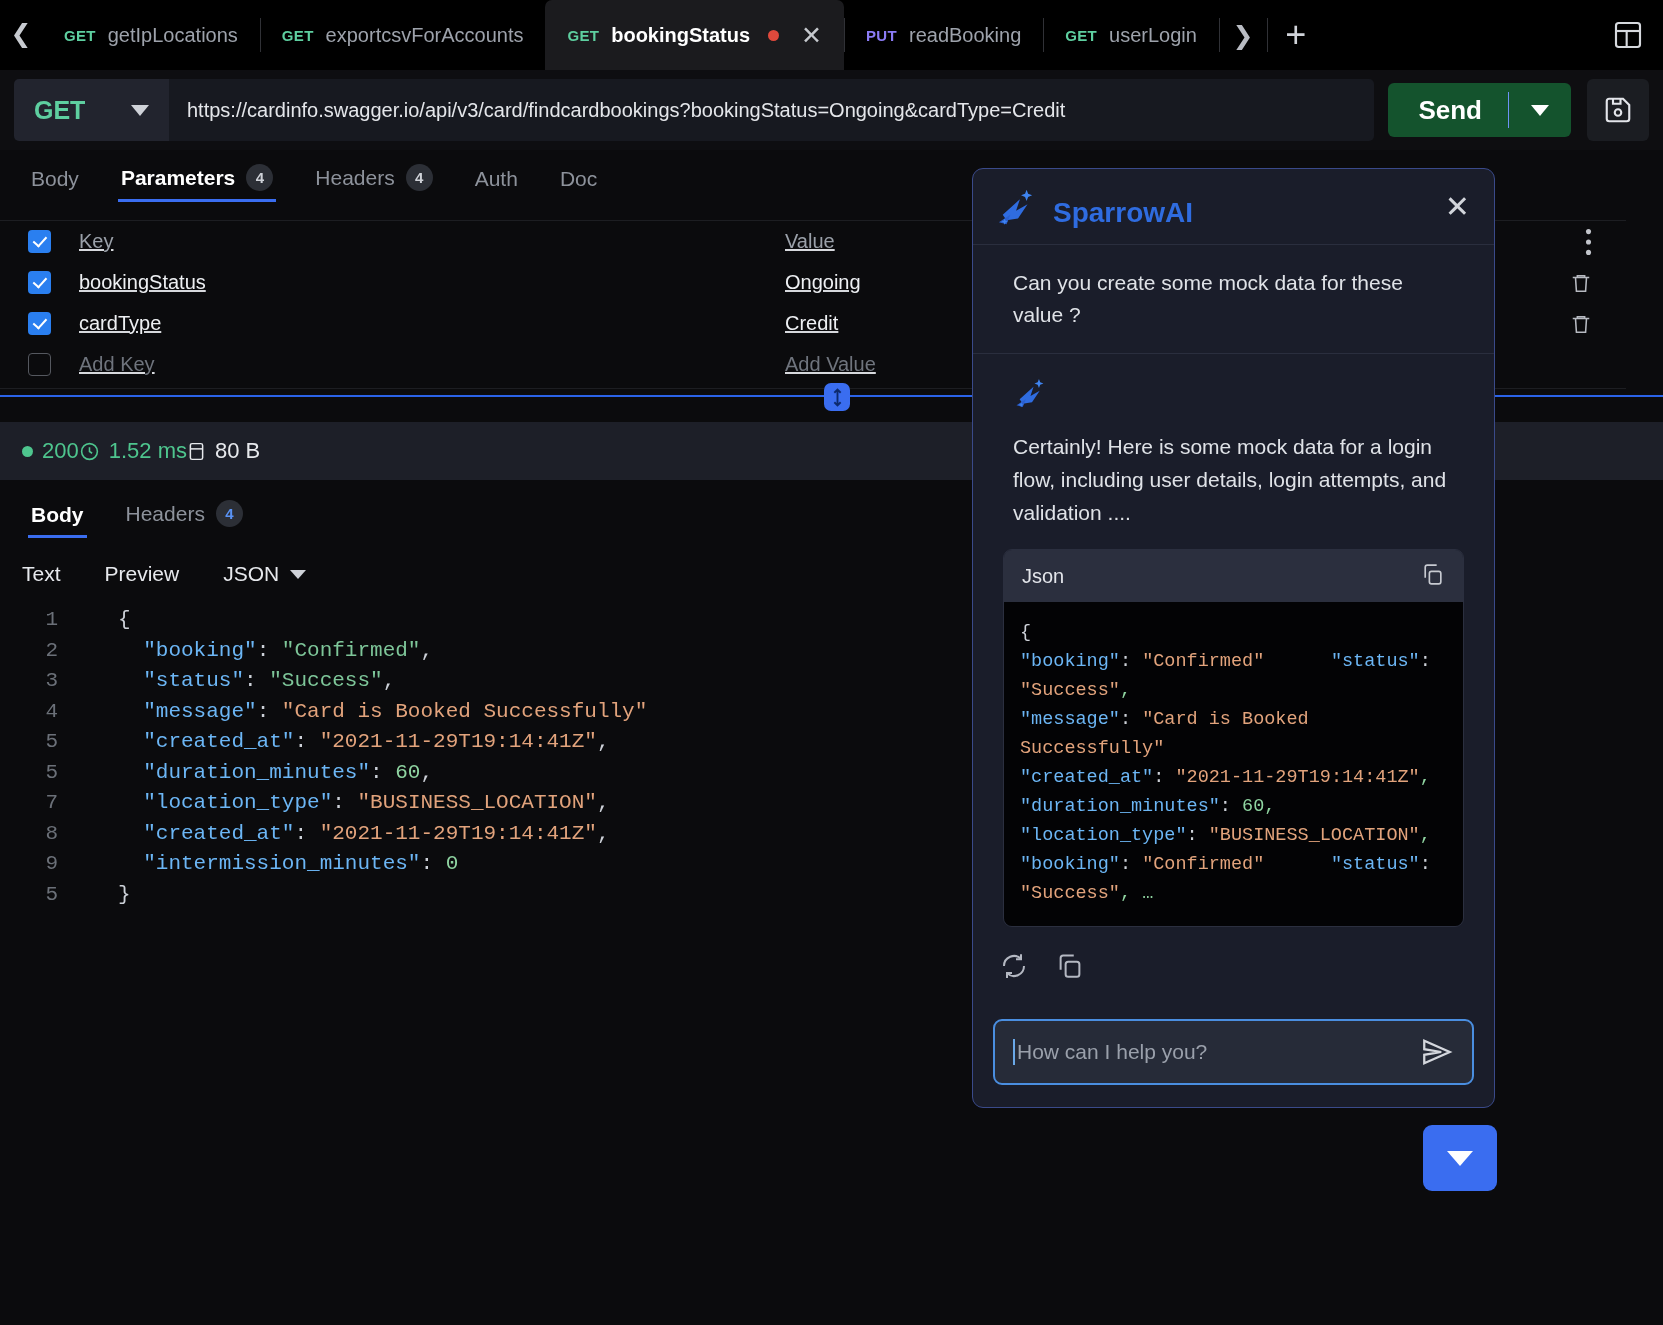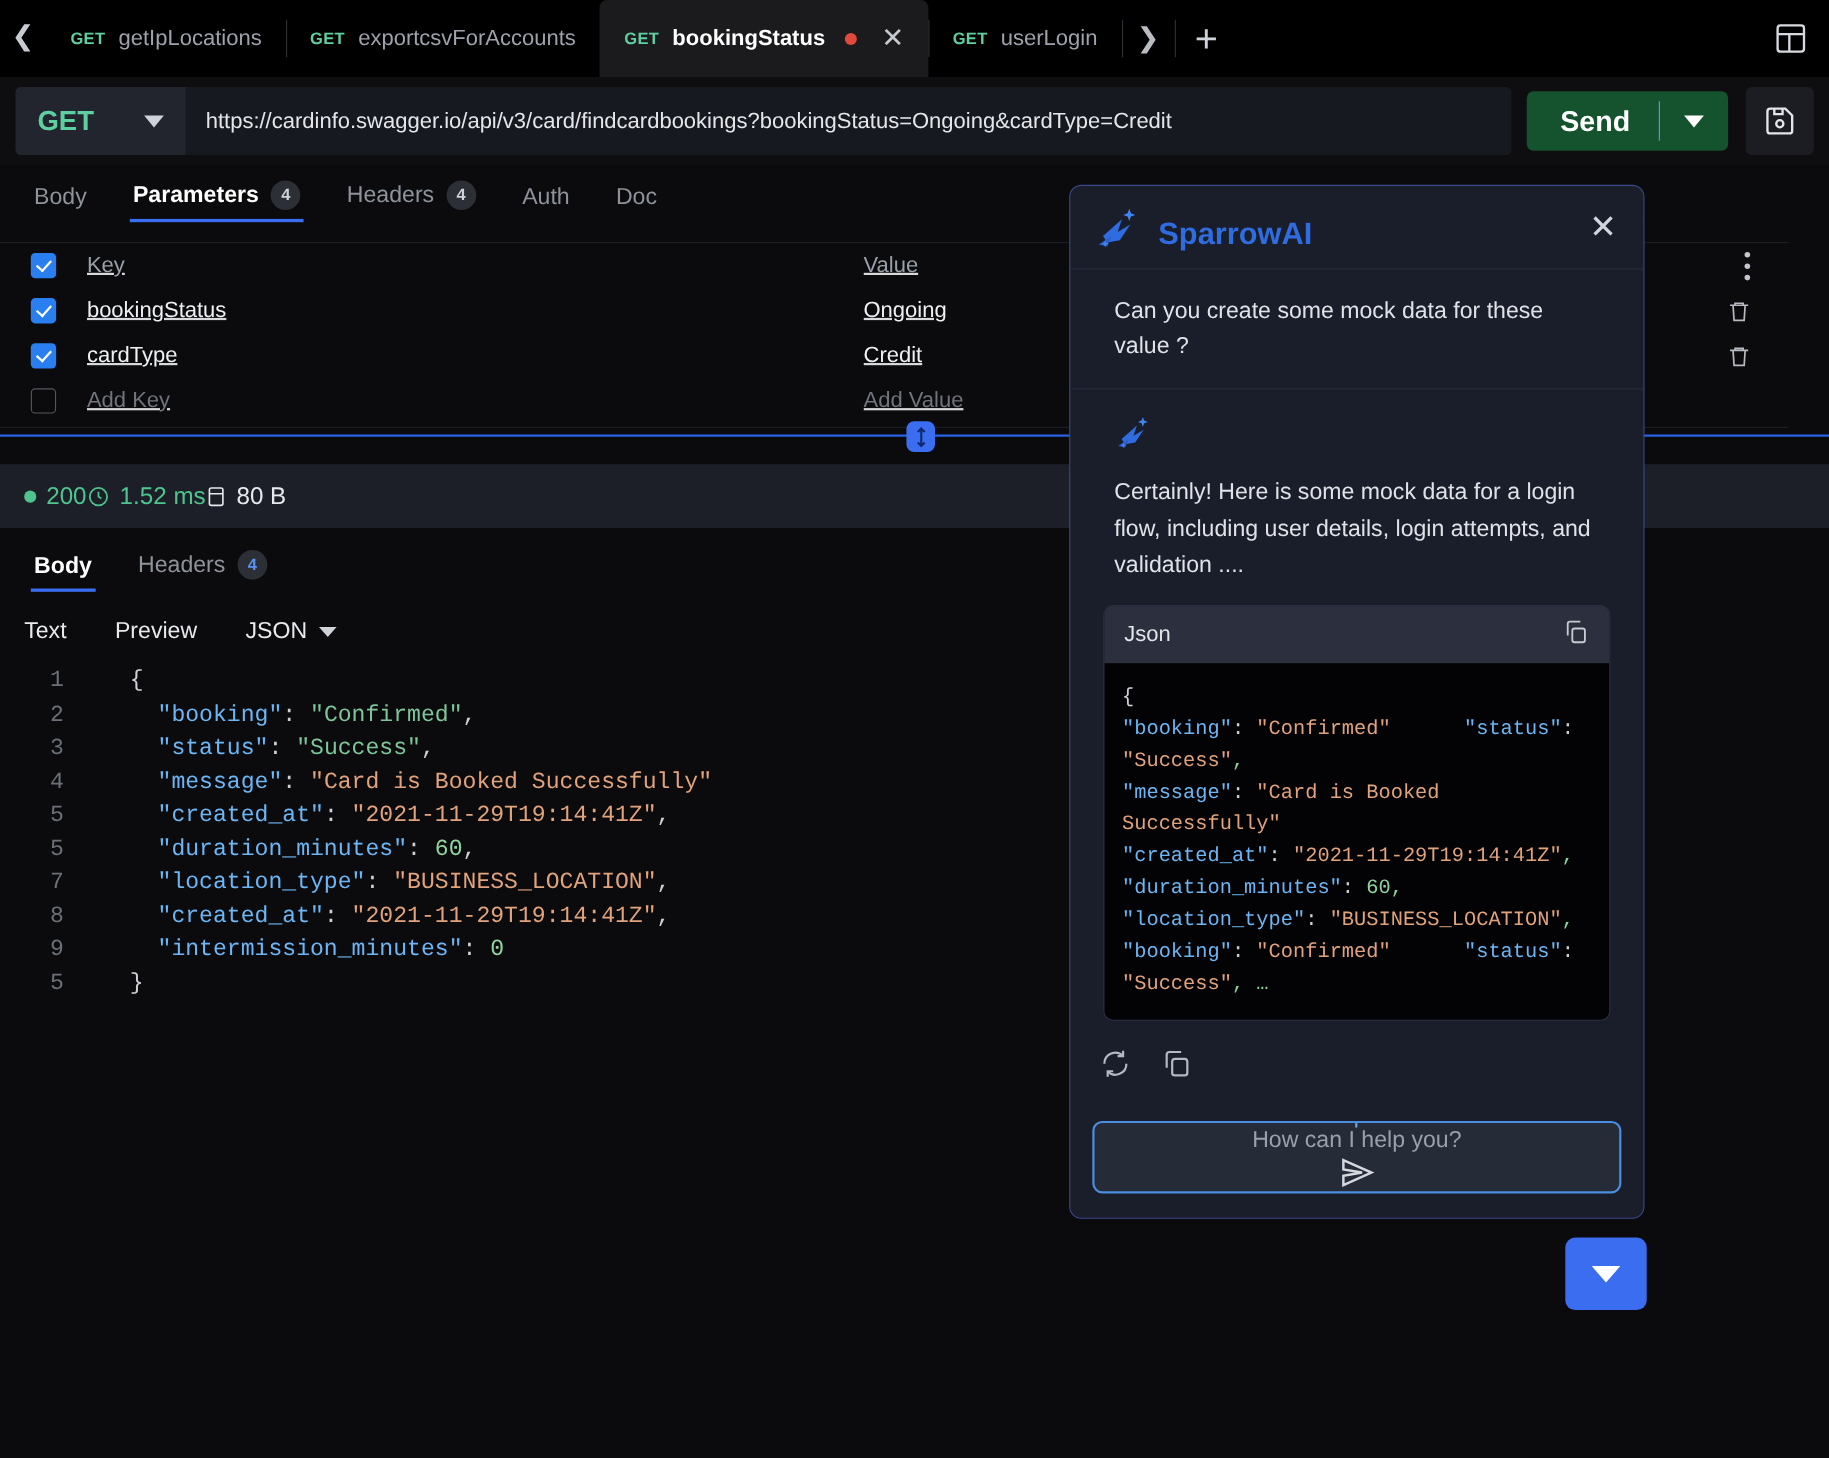--- a/index.html
+++ b/index.html
@@ -236,21 +236,21 @@
     background:#030305; padding:16px 16px 18px 16px;
     font-family:"Liberation Mono", monospace; font-size:18.5px; line-height:29px;
     white-space:pre-wrap; word-break:break-word;
   }
   .ai-actions { display:flex; gap:26px; padding:24px 0 0 26px; }
   .ai-act { cursor:pointer; }
 
   .ai-input-wrap {
     position:absolute; left:20px; right:20px; bottom:22px;
     border:2px solid #4a8ee0; border-radius:9px; background:#262b38;
-    height:66px; display:flex; align-items:center; padding:0 18px;flex-direction:column;
+    height:66px; display:flex; align-items:center; padding:0 18px;
   }
   .ai-caret { width:2px; height:26px; background:#6aa8e8; margin-right:2px; }
   .ai-placeholder { flex:1; font-size:21px; color:#9aa0ab; }
   .ai-send { cursor:pointer; display:flex; align-items:center; }
 
   
   .fab {
     position:absolute; left:1423px; top:1125px; width:74px; height:66px;
     background:#3a6df0; border-radius:9px;
     display:flex; align-items:center; justify-content:center; cursor:pointer;
@@ -275,20 +275,24 @@
     <span class="tabname">exportcsvForAccounts</span>
   </div>
 
   <div class="tab active">
     <span class="method m-get">GET</span>
     <span class="tabname">bookingStatus</span>
     <span class="dot-unsaved"></span>
     <span class="tab-close">✕</span>
   </div>
 
+  <div class="tab">
+    <span class="method m-put">PUT</span>
+    <span class="tabname">readBooking</span>
+  </div>
 
   <div class="tab">
     <span class="method m-get">GET</span>
     <span class="tabname">userLogin</span>
   </div>
 
   <div class="tab-arrow-right">❯</div>
   <div class="tab-plus">+</div>
 
   <div class="tabbar-spacer"></div>

